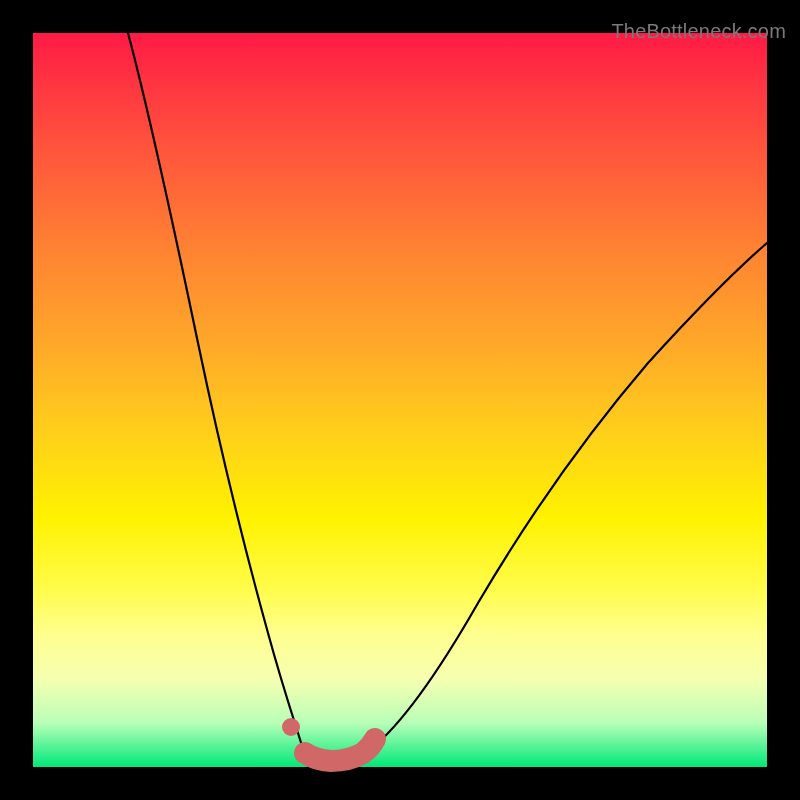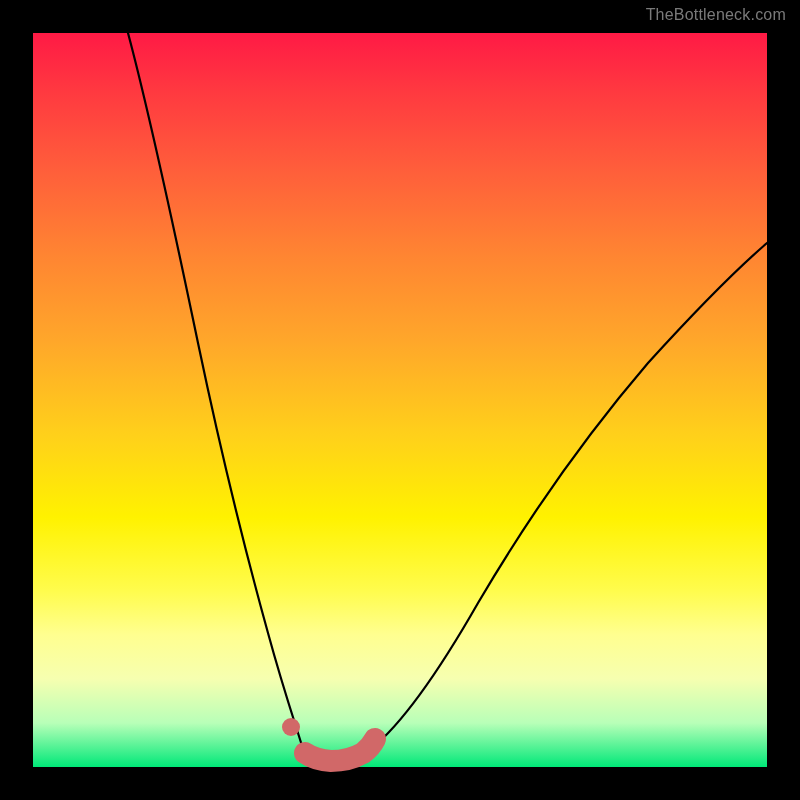--- a/index.html
+++ b/index.html
@@ -26,24 +26,24 @@
       #ffd11a 55%,
       #fff200 66%,
       #fffc4d 76%,
       #ffff90 82%,
       #f6ffb0 88%,
       #b8ffb8 94%,
       #00e878 100%);
   }
   .watermark {
     position: absolute;
-    top: 6px;
+    top: 20px;
     right: 14px;
     color: #7a7a7a;
-    font-size: 16px;
+    font-size: 20px;
     font-weight: 500;
     letter-spacing: 0.2px;
     user-select: none;
   }
   svg.plot {
     position: absolute;
     left: 0;
     top: 0;
     width: 734px;
     height: 734px;

